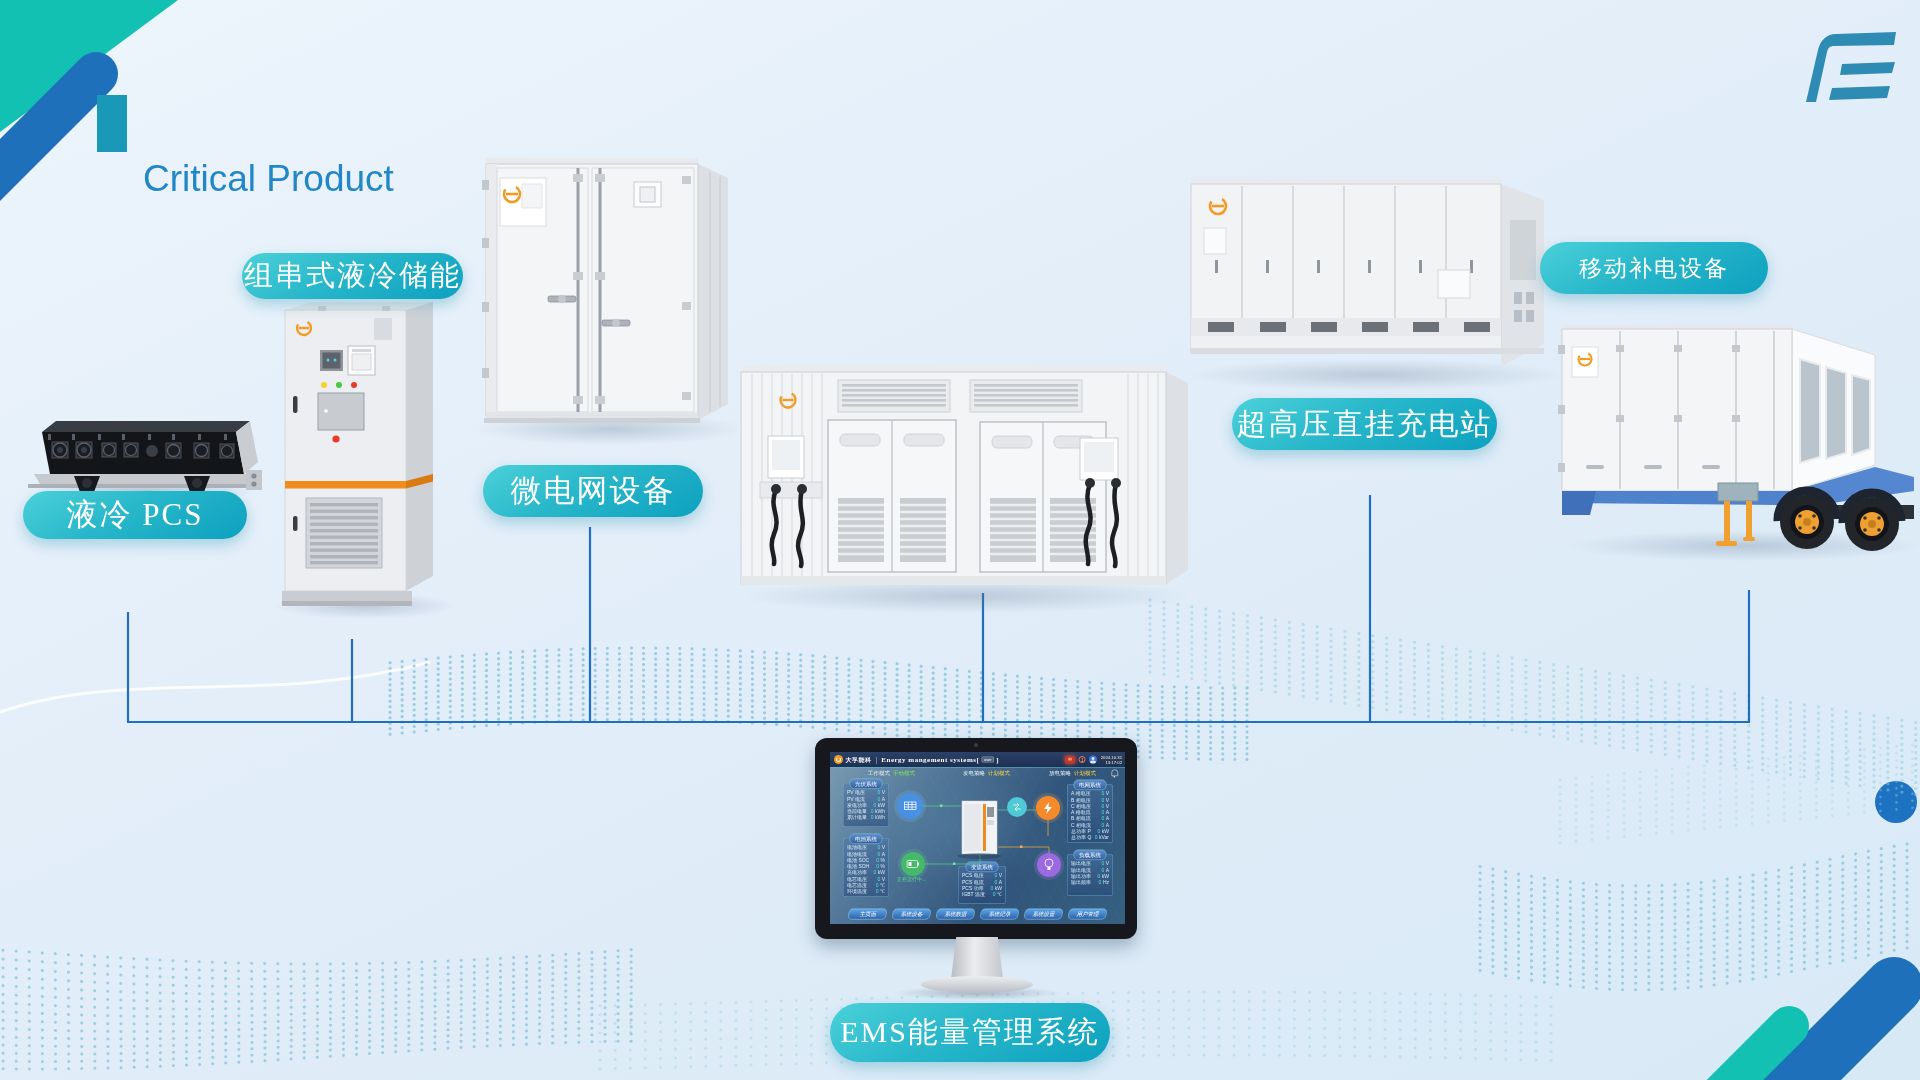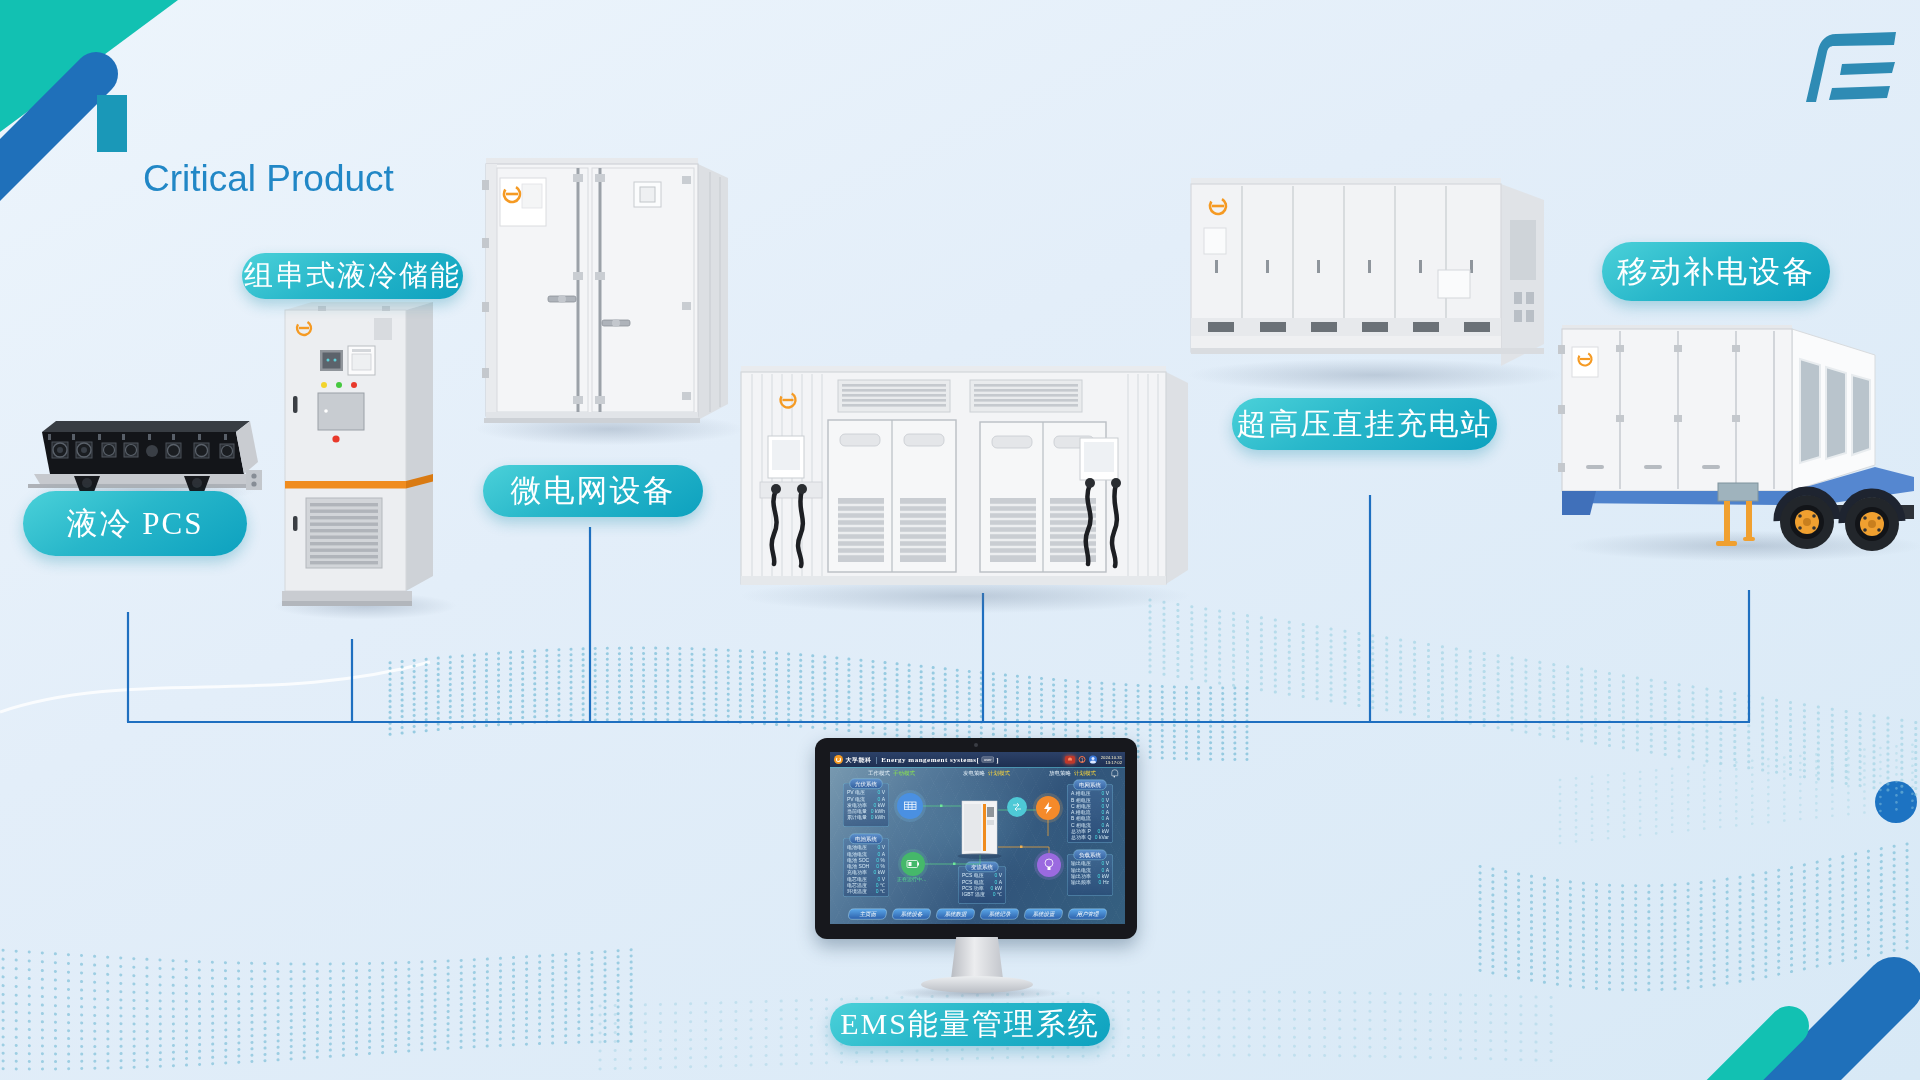--- a/index.html
+++ b/index.html
@@ -556,26 +556,26 @@
         <circle cx="316" cy="209" r="17" fill="#121418"></circle>
     <circle cx="316" cy="209" r="12" fill="#f0a030"></circle>
         <circle cx="316" cy="209" r="4" fill="#c87f1e"></circle>
     <circle cx="309" cy="203" r="1.8" fill="#333"></circle>
         <circle cx="323" cy="203" r="1.8" fill="#333"></circle>
     <circle cx="309" cy="215" r="1.8" fill="#333"></circle>
         <circle cx="323" cy="215" r="1.8" fill="#333"></circle>
   </g>
 </svg>
 
-<div class="pill" style="left:23px;top:491px;width:224px;height:65px;font-size:31px;">液冷 PCS</div>
+<div class="pill" style="left:23px;top:491px;width:224px;height:48px;font-size:31px;">液冷 PCS</div>
 <div class="pill" style="left:242px;top:253px;width:221px;height:46px;font-size:29px;">组串式液冷储能</div>
 <div class="pill" style="left:483px;top:465px;width:220px;height:52px;font-size:31px;">微电网设备</div>
 <div class="pill" style="left:1232px;top:398px;width:265px;height:52px;font-size:30px;">超高压直挂充电站</div>
-<div class="pill" style="left:1602px;top:242px;width:228px;height:59px;font-size:31px;">移动补电设备</div>
-<div class="pill" style="left:830px;top:1003px;width:280px;height:43px;font-size:30px;">EMS能量管理系统</div>
+<div class="pill" style="left:1540px;top:242px;width:228px;height:52px;font-size:23px;">移动补电设备</div>
+<div class="pill" style="left:830px;top:1003px;width:280px;height:59px;font-size:30px;">EMS能量管理系统</div>
 
 <div id="monitor">
   <div class="bezel"></div>
   <div class="cam"></div>
   <div class="screen">
     <div class="scr">
       <div class="grid"></div>
       <div class="hdr">
         <span class="blogo"></span>
         <span class="brand">大孚能科</span>

